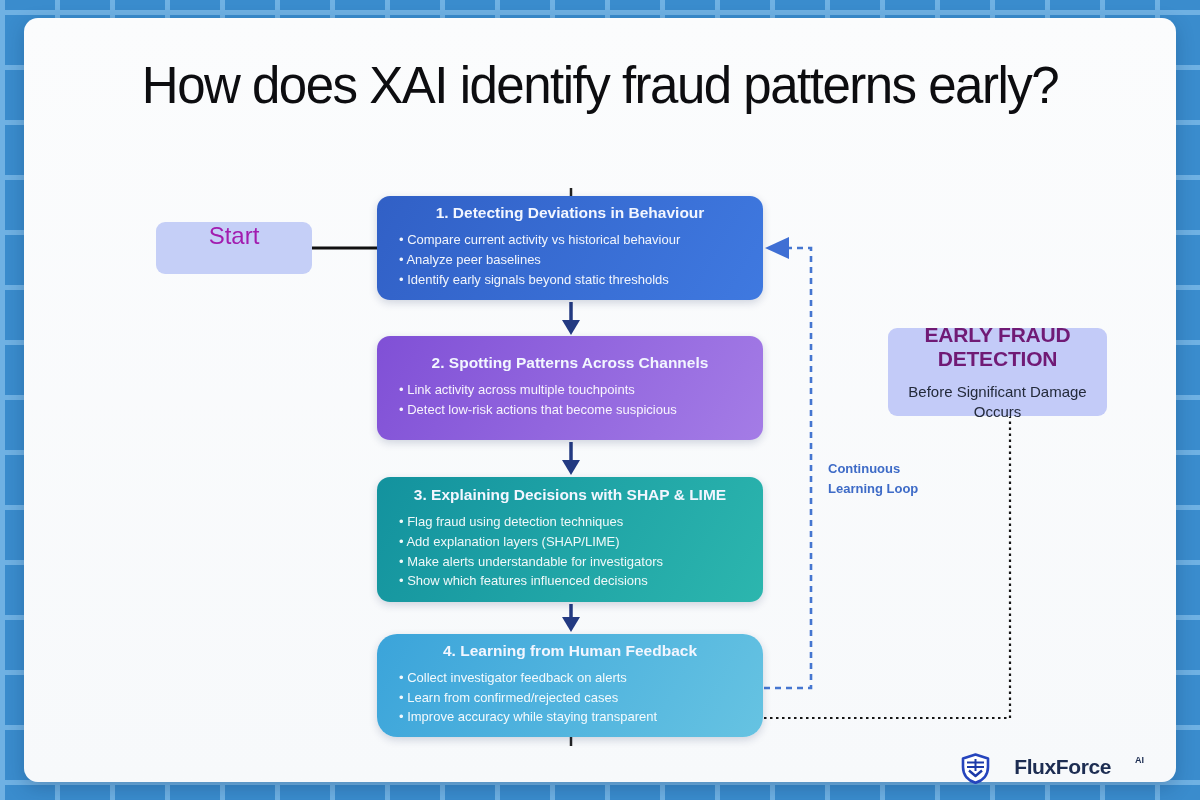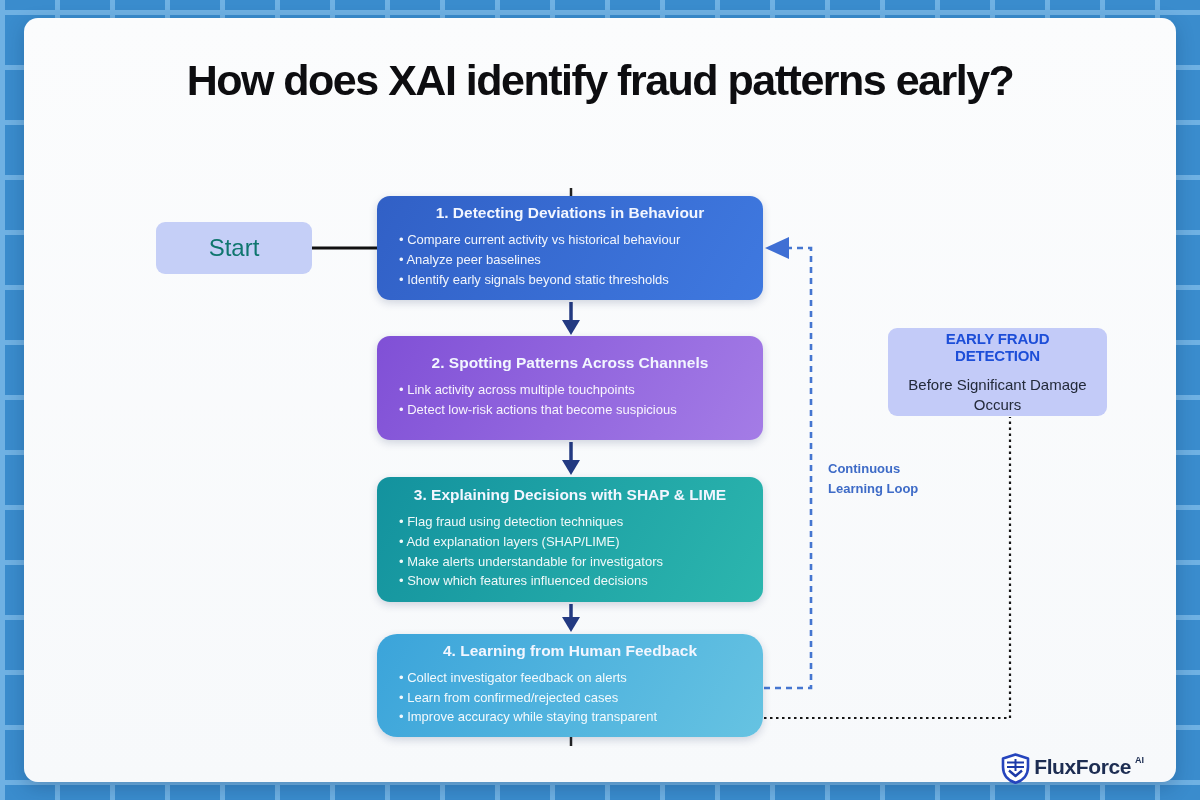--- a/index.html
+++ b/index.html
@@ -19,33 +19,33 @@
     left: 24px; top: 18px;
     width: 1152px; height: 764px;
     background: linear-gradient(180deg, #fbfcfd 0%, #f7f9fb 100%);
     border-radius: 14px;
     box-shadow: 0 6px 18px rgba(10,40,80,0.25);
   }
   .page-title {
     position: absolute;
     left: 0; right: 0; top: 38px;
     text-align: center;
-    font-size: 43px;
-    font-weight: 700;
+    font-size: 51px;
+    font-weight: 400;
     letter-spacing: -1.5px;
     color: #0d0d10;
   }
   .start-node {
     position: absolute;
     left: 156px; top: 222px;
     width: 156px; height: 52px;
     background: #c5cff7;
     border-radius: 9px;
-    display: flex; align-items: center; justify-content: center;
-    font-size: 24px; font-weight: 500; color: #0f766e;
+    display: flex; justify-content: center;
+    font-size: 24px; font-weight: 500; color: #a21caf;
   }
   .step {
     position: absolute;
     left: 377px; width: 386px;
     border-radius: 13px;
     color: #fff;
     display: flex; flex-direction: column; justify-content: center;
     padding: 10px 16px 12px 16px;
     box-shadow: 0 3px 8px rgba(20,40,90,0.18);
   }
@@ -70,36 +70,36 @@
   .callout {
     position: absolute;
     left: 888px; top: 328px;
     width: 219px; height: 88px;
     background: #c3cbf8;
     border-radius: 9px;
     display: flex; flex-direction: column; justify-content: center;
     text-align: center;
     padding: 8px 14px;
   }
-  .callout-title { font-size: 15px; font-weight: 800; color: #1d4ed8; letter-spacing: -0.2px; }
+  .callout-title { font-size: 21px; font-weight: 800; color: #701a75; letter-spacing: -0.2px; }
   .callout-subtitle { font-size: 15px; color: #232a3a; line-height: 1.3; margin-top: 11px; }
   .loop-label {
     position: absolute;
     left: 828px; top: 459px;
     width: 92px;
     font-size: 13px;
     font-weight: 600;
     line-height: 1.55;
     color: #3e6bc7;
   }
   .connector-layer { position: absolute; left: 0; top: 0; width: 1200px; height: 800px; pointer-events: none; }
   .logo {
     position: absolute;
     right: 56px; bottom: 12px;
-    display: flex; align-items: flex-start; gap: 4px;
+    display: flex; align-items: flex-start; gap: 24px;
   }
   .brand-name {
     font-size: 21px; font-weight: 800; color: #1d2d52; letter-spacing: -0.4px; line-height: 28px;
   }
   .brand-sup { font-size: 9px; font-weight: 700; color: #1d2d52; line-height: 14px; }
 </style>
 </head>
 <body>
 
 <div class="card">

